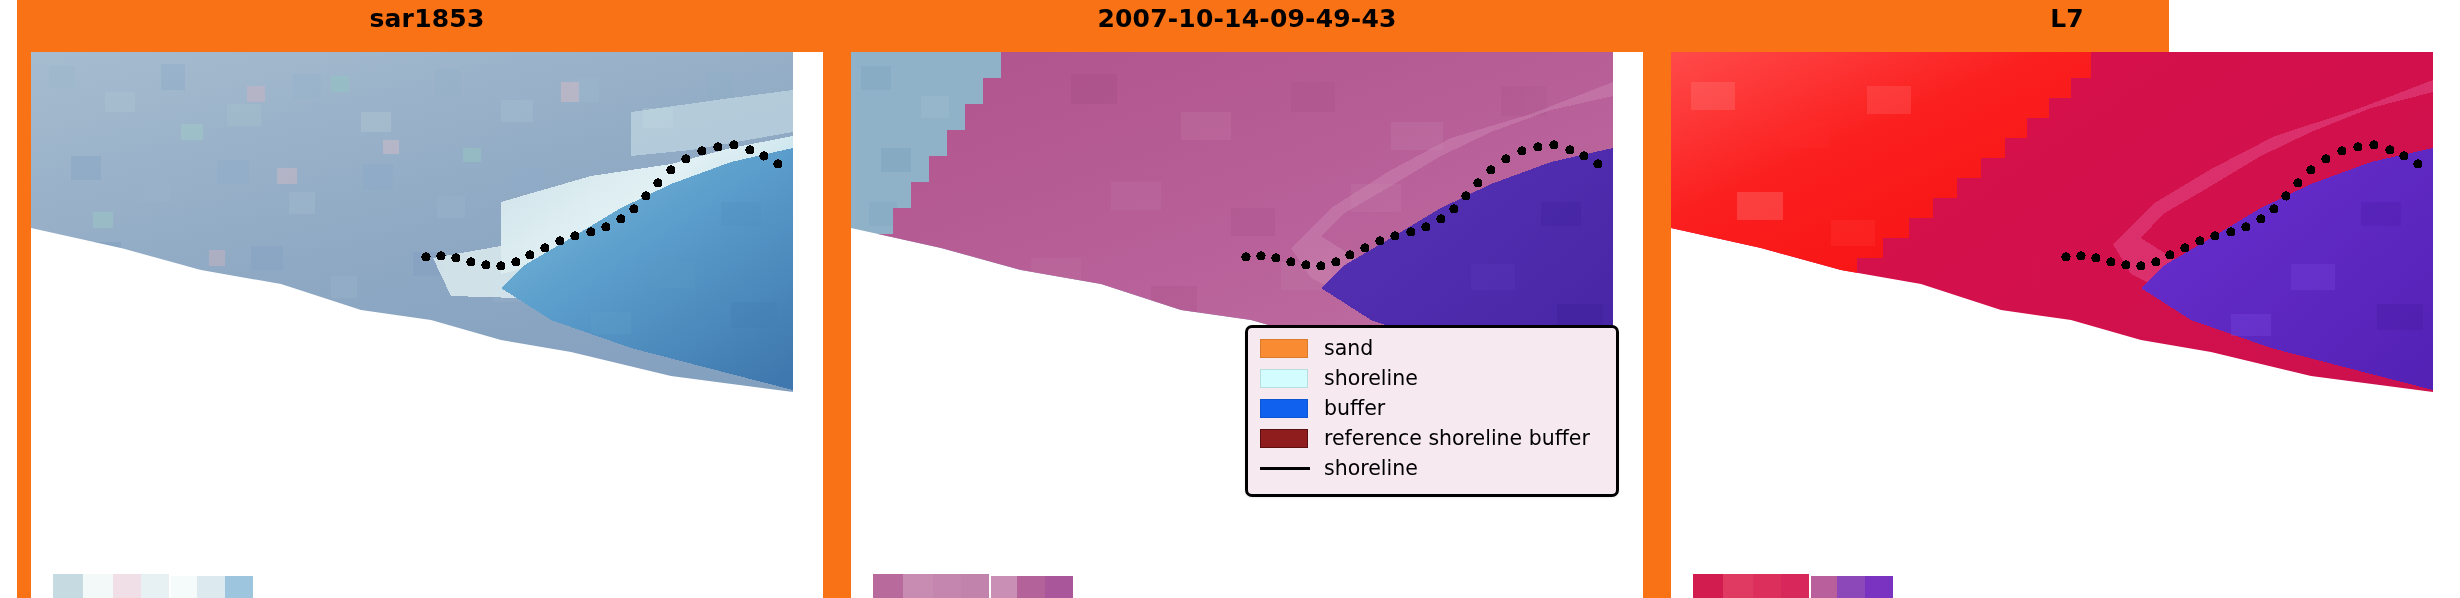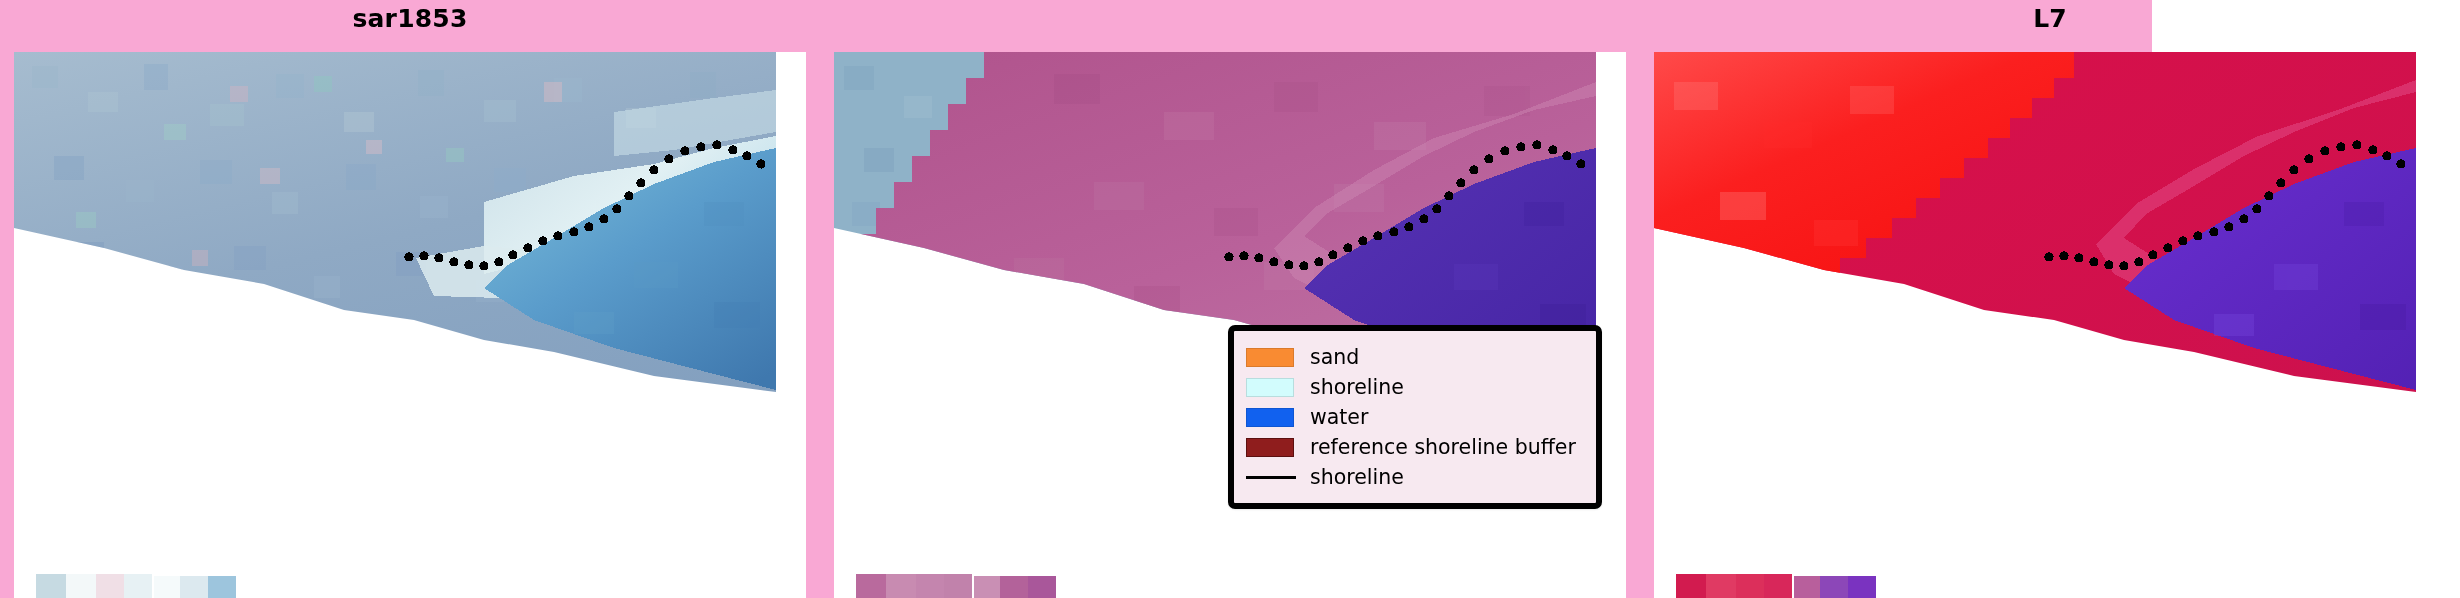--- a/index.html
+++ b/index.html
@@ -2,21 +2,21 @@
 <html><head>
 <meta charset="utf-8">
 <title>Shoreline Classification Figure</title>
 <style>
   html,body{margin:0;padding:0;background:#ffffff;}
   body{
     width:2460px;height:598px;overflow:hidden;
     font-family:"DejaVu Sans","Liberation Sans",sans-serif;
     position:relative;
   }
-  .figure{position:absolute;left:0;top:0;width:2152px;height:598px;background:#f9a8d4;}
+  .figure{position:absolute;left:17px;top:0;width:2152px;height:598px;background:#f97316;}
 
   .panel{position:absolute;top:0;height:598px;}
   #panel-0{left:0px;width:820px;}
   #panel-1{left:820px;width:820px;}
   #panel-2{left:1640px;width:820px;}
 
   .panel-title{
     position:absolute;top:4px;left:0;width:820px;
     text-align:center;
     font-size:25px;font-weight:bold;color:#000000;
@@ -31,24 +31,24 @@
     overflow:hidden;background:#ffffff;
   }
   .axes svg{display:block;position:absolute;left:0;top:0;}
 
   
   .legend{
     position:absolute;
     left:408px;top:273px;
     width:374px;
     background:#f7e9f0;
-    border:6px solid #000000;
+    border:3px solid #000000;
     border-radius:7px;
     box-shadow:0 1px 2px rgba(0,0,0,0.08);
-    padding:11px 12px 11px 12px;
+    padding:5px 12px 11px 12px;
     box-sizing:border-box;
     z-index:30;
   }
   .legend-row{
     display:flex;align-items:center;
     height:30px;
   }
   .swatch-wrap{
     width:64px;min-width:64px;height:30px;
     display:flex;align-items:center;justify-content:flex-start;
@@ -195,20 +195,21 @@
           <rect x="110" y="522" width="28" height="30" fill="#e7f1f4"></rect>
           <rect x="140" y="524" width="26" height="28" fill="#f5fafb"></rect>
           <rect x="166" y="524" width="28" height="28" fill="#dce9ef"></rect>
           <rect x="194" y="524" width="28" height="28" fill="#9dc5dd"></rect>
         </g>
       </svg>
     </div>
   </div>
 
   <div class="panel" id="panel-1">
+    <div class="panel-title">2007-10-14-09-49-43</div>
     <div class="axes">
       <svg width="792" height="546" viewBox="0 0 792 546" shape-rendering="crispEdges">
         <defs>
           <linearGradient id="p1sand" x1="0" y1="0" x2="0.5" y2="1">
             <stop offset="0%" stop-color="#b0538c"></stop>
             <stop offset="50%" stop-color="#b9619a"></stop>
             <stop offset="100%" stop-color="#c07aa8"></stop>
           </linearGradient>
           <linearGradient id="p1water" x1="0" y1="0" x2="1" y2="1">
             <stop offset="0%" stop-color="#5733b4"></stop>
@@ -404,21 +405,21 @@
     <div class="legend-row">
       <span class="swatch-wrap">
         <span class="swatch" style="background:#d2fcfd;"></span>
       </span>
       <span class="legend-label">shoreline</span>
     </div>
     <div class="legend-row">
       <span class="swatch-wrap">
         <span class="swatch" style="background:#1161ef;"></span>
       </span>
-      <span class="legend-label">water</span>
+      <span class="legend-label">buffer</span>
     </div>
     <div class="legend-row">
       <span class="swatch-wrap">
         <span class="swatch dark-edge" style="background:#8f1d1d;"></span>
       </span>
       <span class="legend-label">reference shoreline buffer</span>
     </div>
     <div class="legend-row">
       <span class="swatch-wrap">
         <span class="line-swatch"></span>

